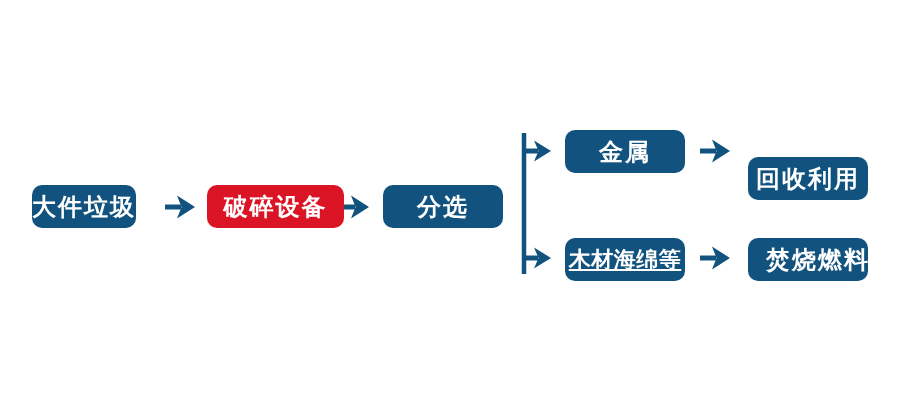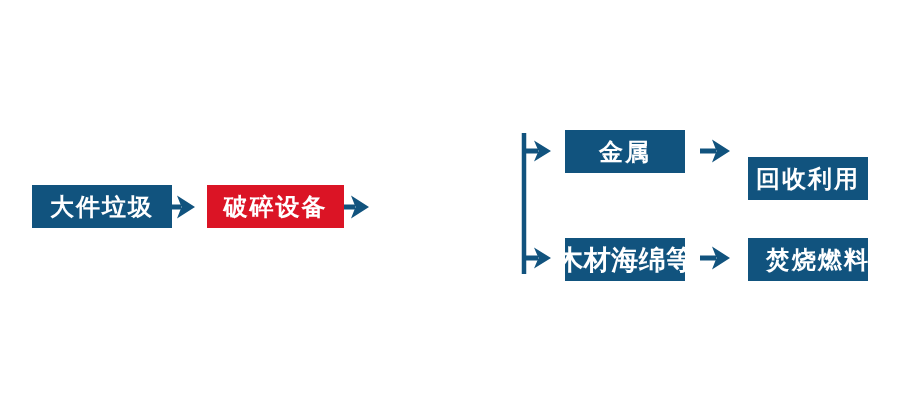--- a/index.html
+++ b/index.html
@@ -51,24 +51,25 @@
     height: 43px;
     display: flex;
     align-items: center;
     justify-content: center;
     color: var(--node-text);
     font-size: 24px;
     font-weight: bold;
     letter-spacing: 2px;
     white-space: nowrap;
     box-sizing: border-box;
+    border-radius: 10px;
   }
   .node.blue { background: var(--node-blue); }
   .node.red  { background: var(--node-red); }
-  .node.tight { font-size: 27px; letter-spacing: 0.5px; }
+  .node.tight { font-size: 22px; letter-spacing: 0.5px; text-decoration: underline; }
   .node span { display: inline-block; }
 </style>
 </head>
 <body>
 
 <div class="canvas">
 
   <svg class="connectors" viewBox="0 0 900 411" xmlns="http://www.w3.org/2000/svg">
 
     <g transform="translate(165,207)">
@@ -97,28 +98,31 @@
       <line class="stem" x1="0" y1="0" x2="16" y2="0"></line>
       <path class="head" d="M12 -11.5 L30 0 L12 11.5 L16.5 0 Z"></path>
     </g>
 
     <g transform="translate(700,258)">
       <line class="stem" x1="0" y1="0" x2="16" y2="0"></line>
       <path class="head" d="M12 -11.5 L30 0 L12 11.5 L16.5 0 Z"></path>
     </g>
   </svg>
 
-  <div class="node blue" style="left:32px; top:185px; width:140px;text-align:right;">
+  <div class="node blue" style="left:32px; top:185px; width:104px;text-align:right;">
     <span>大件垃圾</span>
   </div>
 
   <div class="node red" style="left:207px; top:185px; width:137px;">
     <span>破碎设备</span>
   </div>
 
+  <div class="node blue" style="left:383px; top:185px; width:120px;">
+    <span>分选</span>
+  </div>
 
   <div class="node blue" style="left:565px; top:130px; width:120px;">
     <span>金属</span>
   </div>
 
   <div class="node blue" style="left:748px; top:145px; width:120px;margin-top:12px;">
     <span>回收利用</span>
   </div>
 
   <div class="node blue tight" style="left:565px; top:238px; width:120px;">

